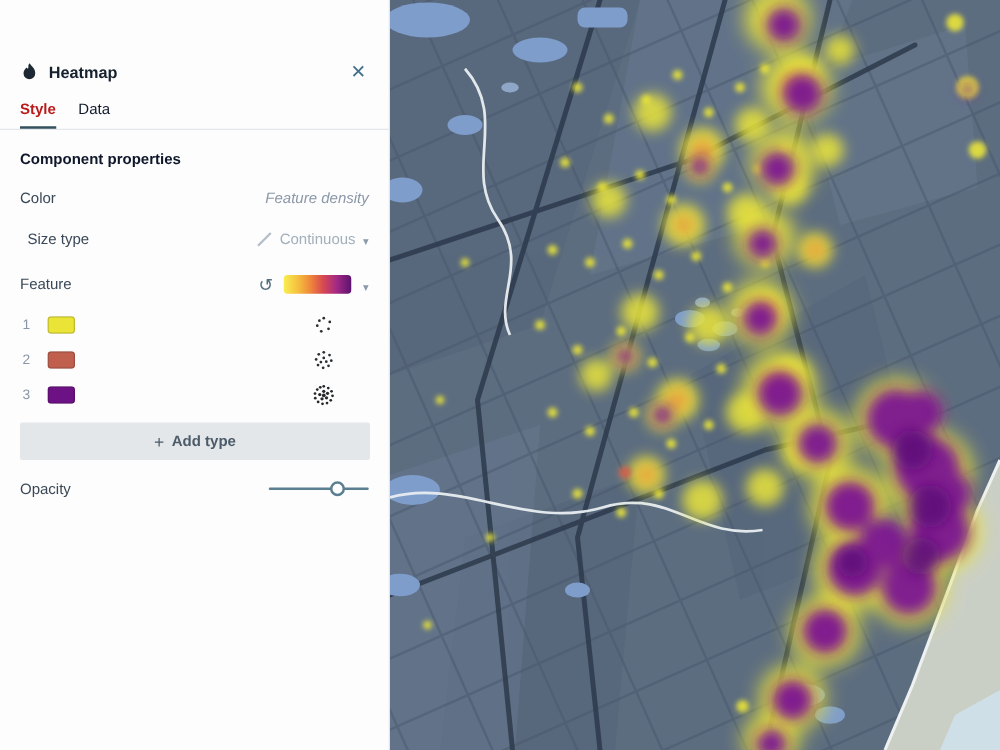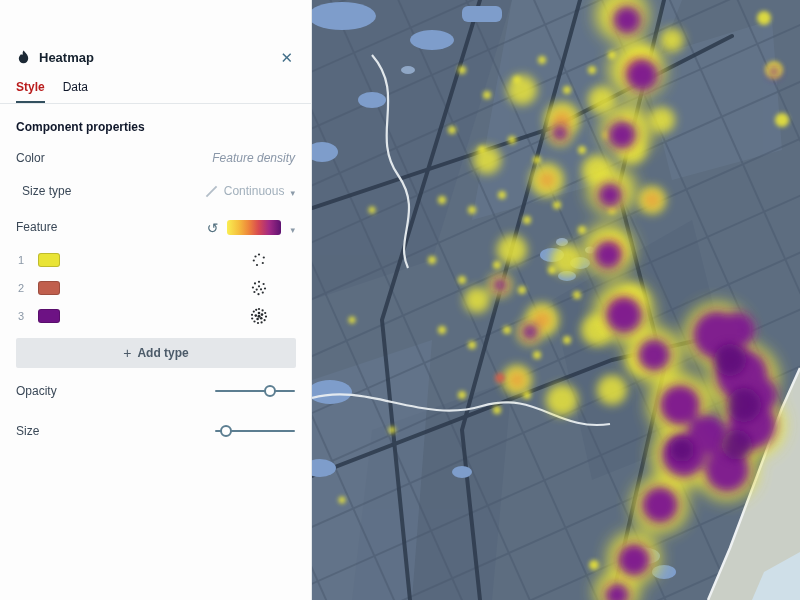--- a/index.html
+++ b/index.html
@@ -173,27 +173,20 @@
       </button>
 
       <div class="slider-row">
         <span class="prop-label">Opacity</span>
         <span class="slider">
           <span class="track"></span>
           <span class="handle" style="left:69%;"></span>
         </span>
       </div>
 
-      <div class="slider-row">
-        <span class="prop-label">Size</span>
-        <span class="slider">
-          <span class="track"></span>
-          <span class="handle" style="left:14%;"></span>
-        </span>
-      </div>
     </div>
   </aside>
 
   <div class="map">
     <svg viewBox="0 0 488 600" preserveAspectRatio="xMidYMid slice">
       <defs>
         <filter id="b2" x="-60%" y="-60%" width="220%" height="220%">
             <feGaussianBlur stdDeviation="2.2"></feGaussianBlur>
           </filter>
         <filter id="b5" x="-60%" y="-60%" width="220%" height="220%">

